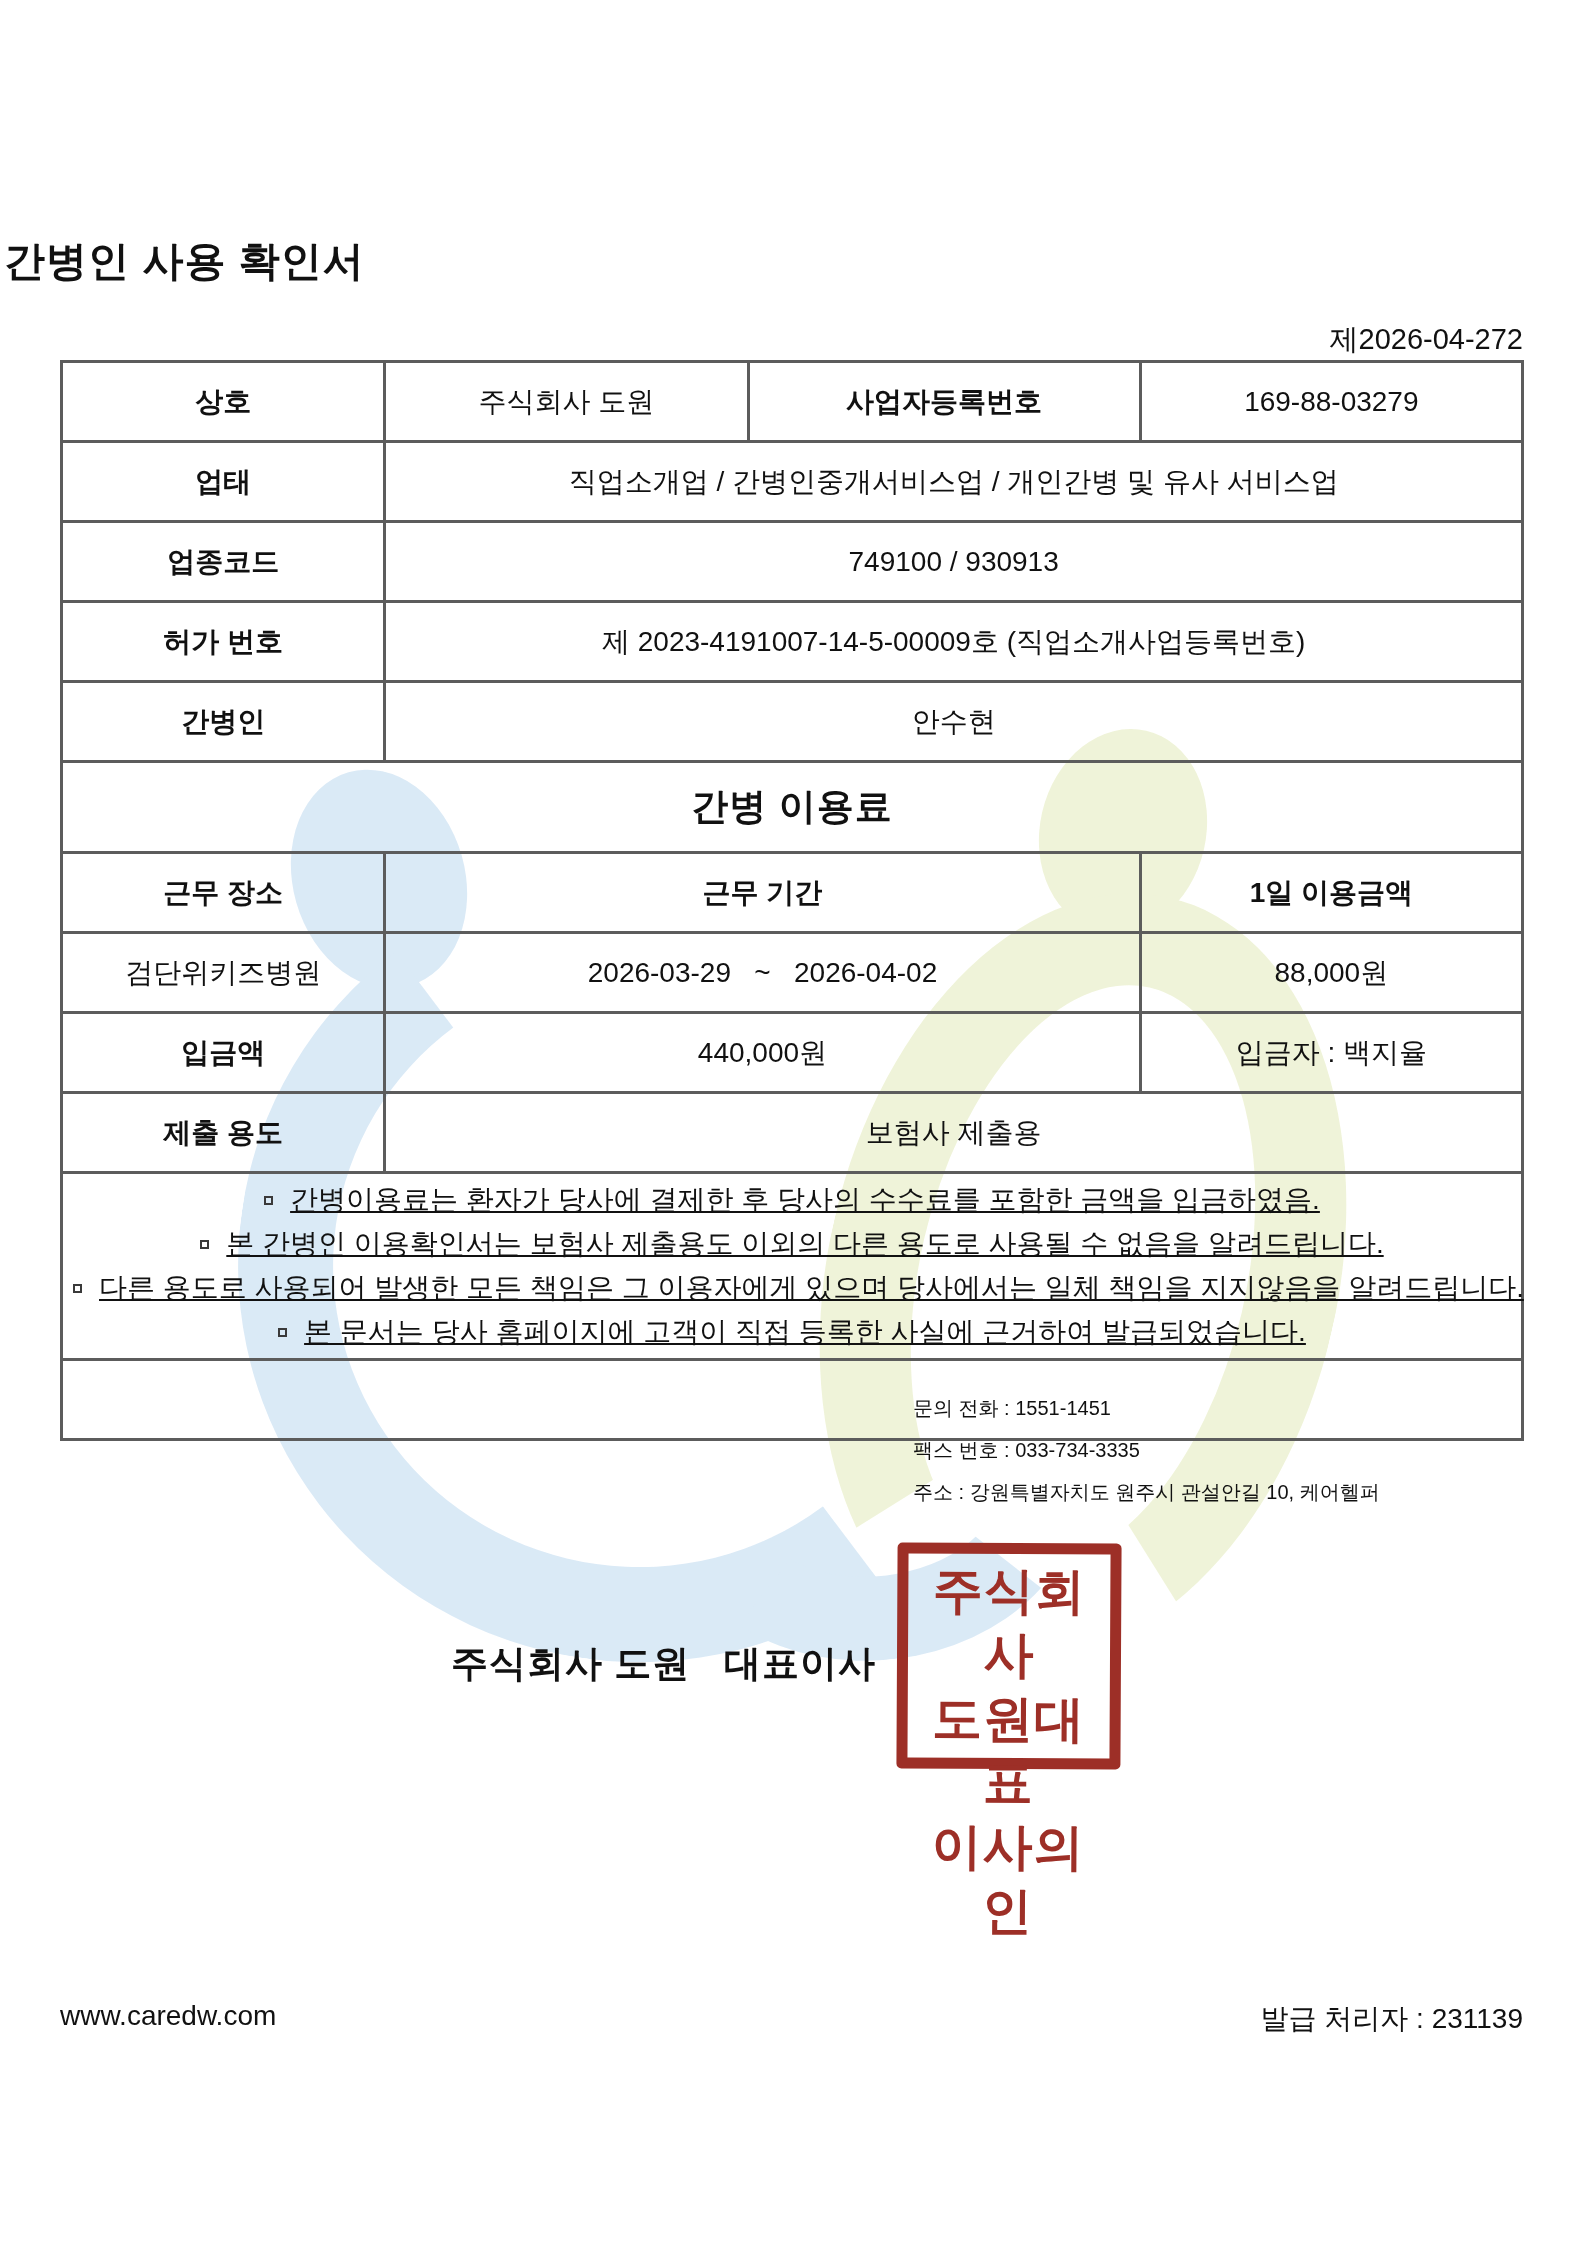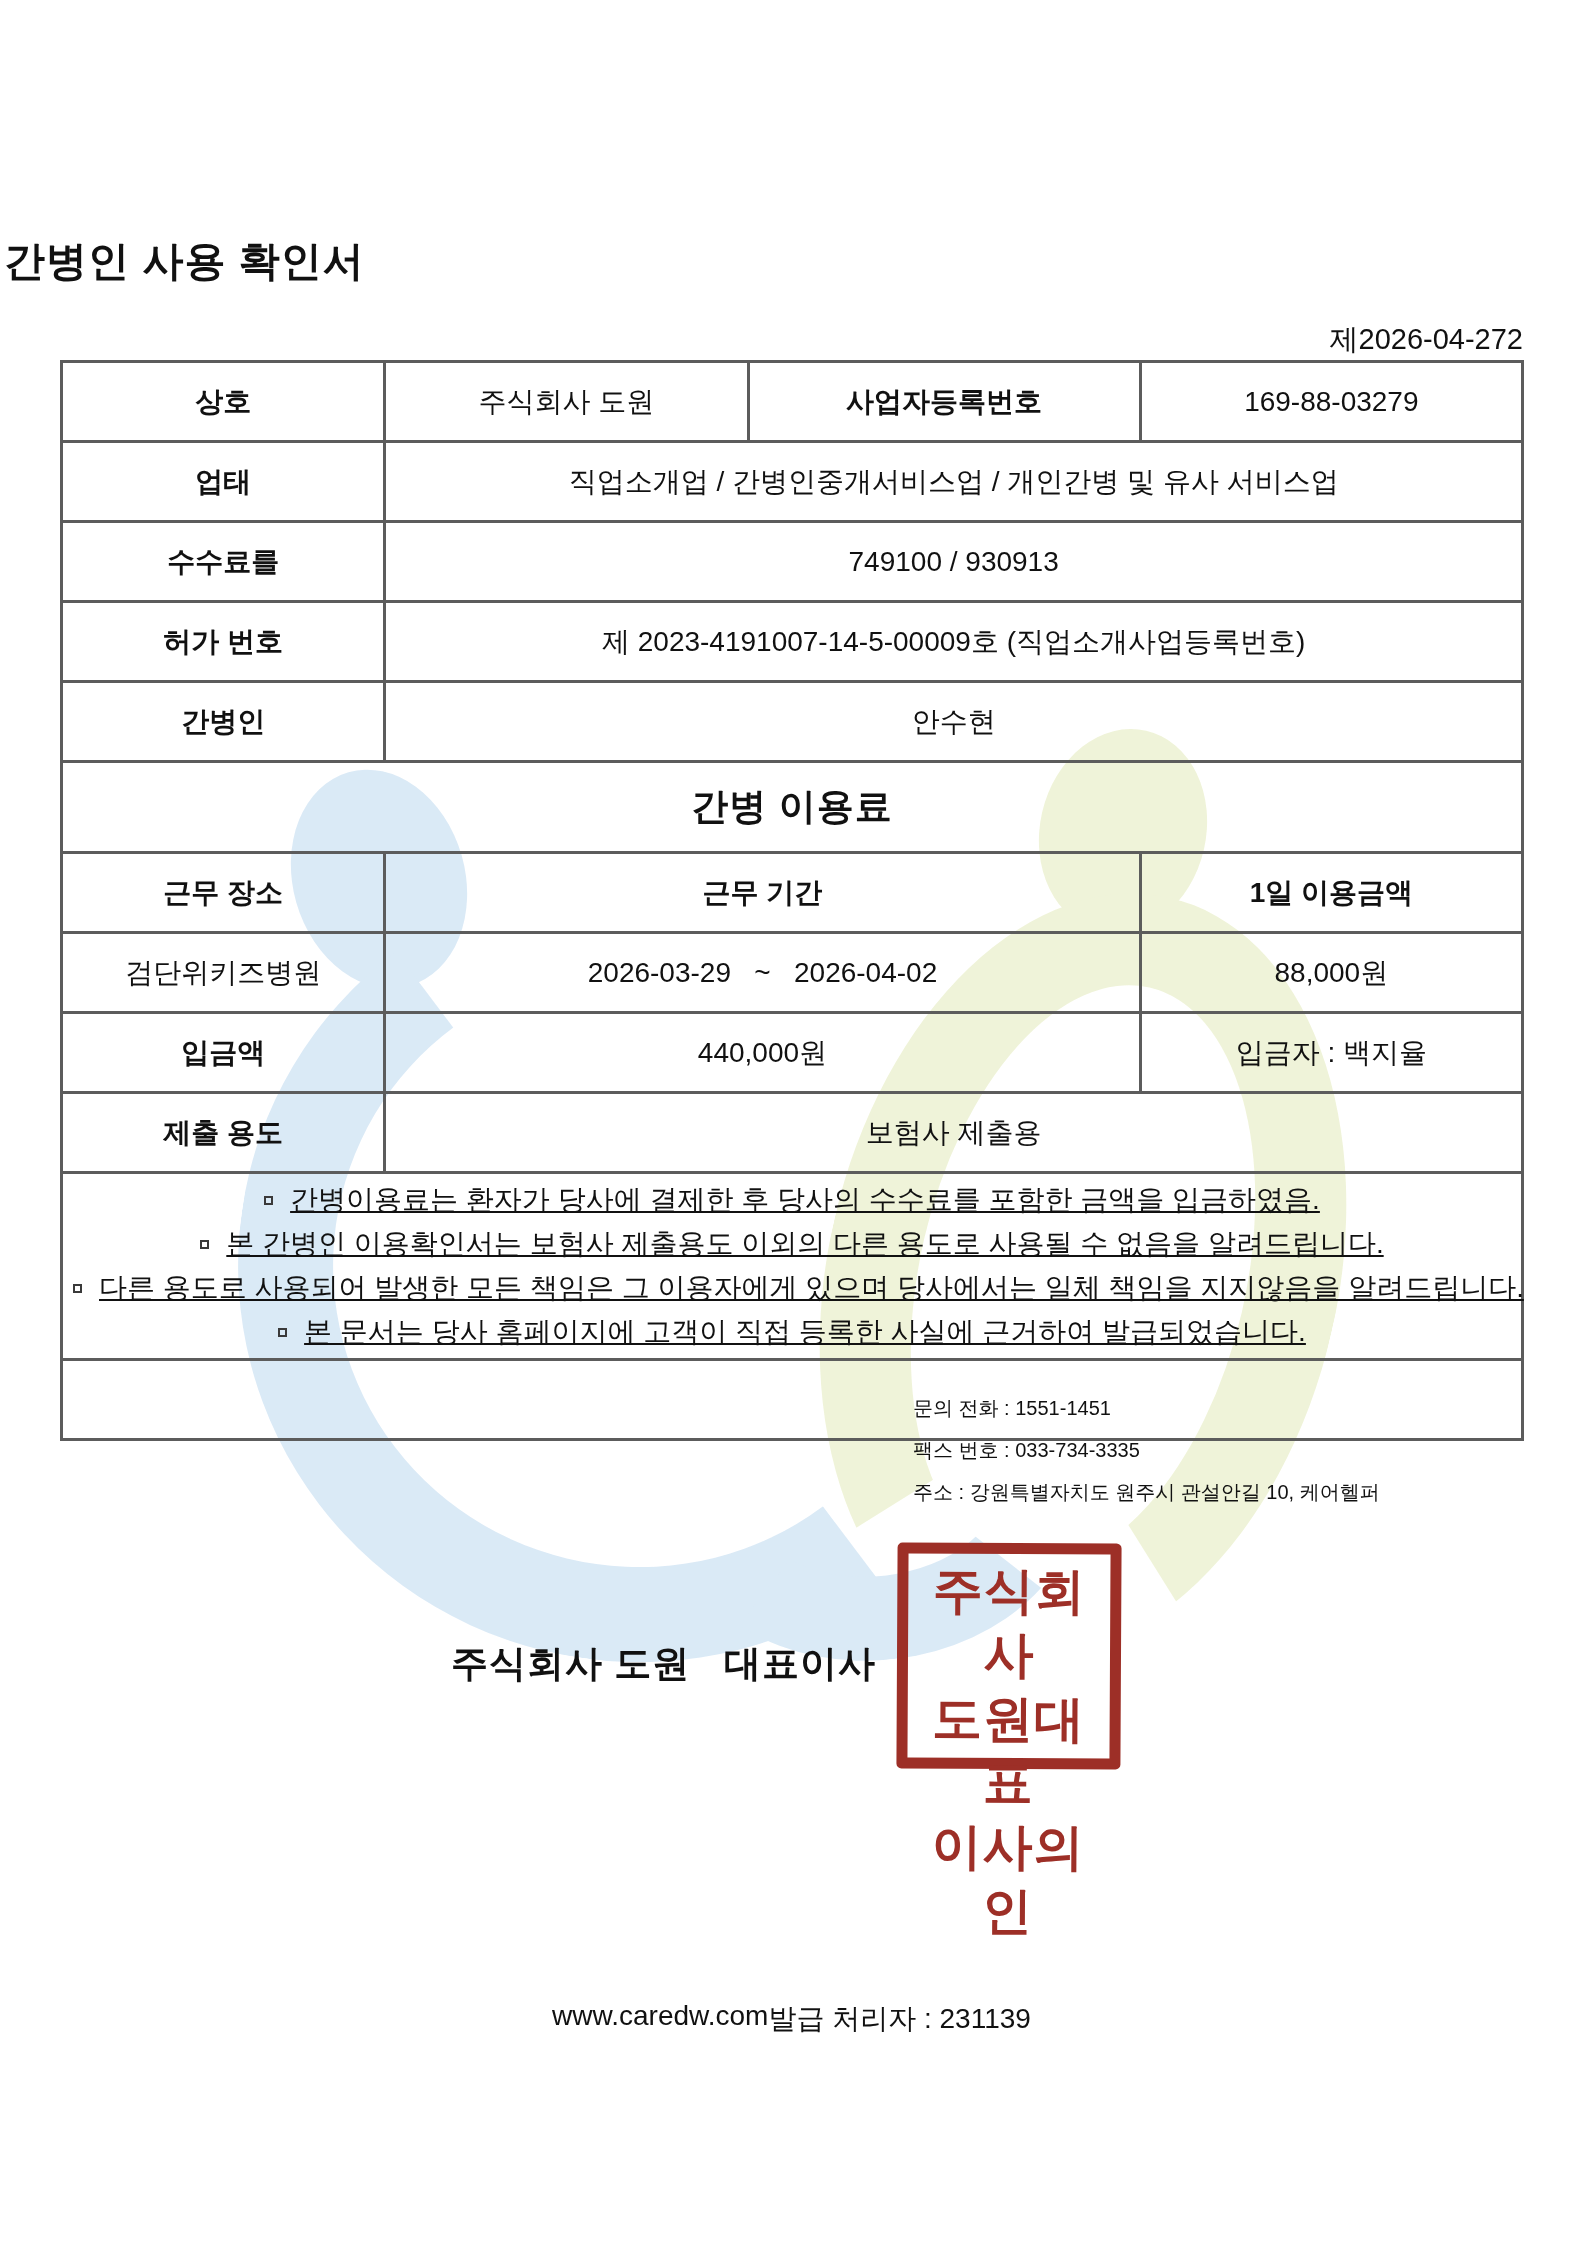--- a/index.html
+++ b/index.html
@@ -107,21 +107,21 @@
     border:11px solid var(--seal-red);border-radius:5px;
     color:var(--seal-red);
     font-weight:bold;font-size:50px;line-height:64px;letter-spacing:1px;
     text-align:center;padding-top:5px;
     transform:rotate(0.3deg);
   }
 
   
   .page-footer{
     position:absolute;left:60px;top:2000px;width:1463px;
-    display:flex;justify-content:center;
+    display:flex;justify-content:space-between;
     font-size:28px;z-index:2;
   }
 </style>
 </head>
 <body>
 
 <div id="page">
 
   <div class="watermark">
     <div class="wm-blob-blue"></div>
@@ -146,21 +146,21 @@
         <td class="lbl">상호</td>
         <td>주식회사 도원</td>
         <td class="lbl">사업자등록번호</td>
         <td>169-88-03279</td>
       </tr>
       <tr>
         <td class="lbl">업태</td>
         <td colspan="3">직업소개업 / 간병인중개서비스업 / 개인간병 및 유사 서비스업</td>
       </tr>
       <tr>
-        <td class="lbl">수수료를</td>
+        <td class="lbl">업종코드</td>
         <td colspan="3">749100 / 930913</td>
       </tr>
       <tr>
         <td class="lbl">허가 번호</td>
         <td colspan="3">제 2023-4191007-14-5-00009호 (직업소개사업등록번호)</td>
       </tr>
       <tr>
         <td class="lbl">간병인</td>
         <td colspan="3">안수현</td>
       </tr>

